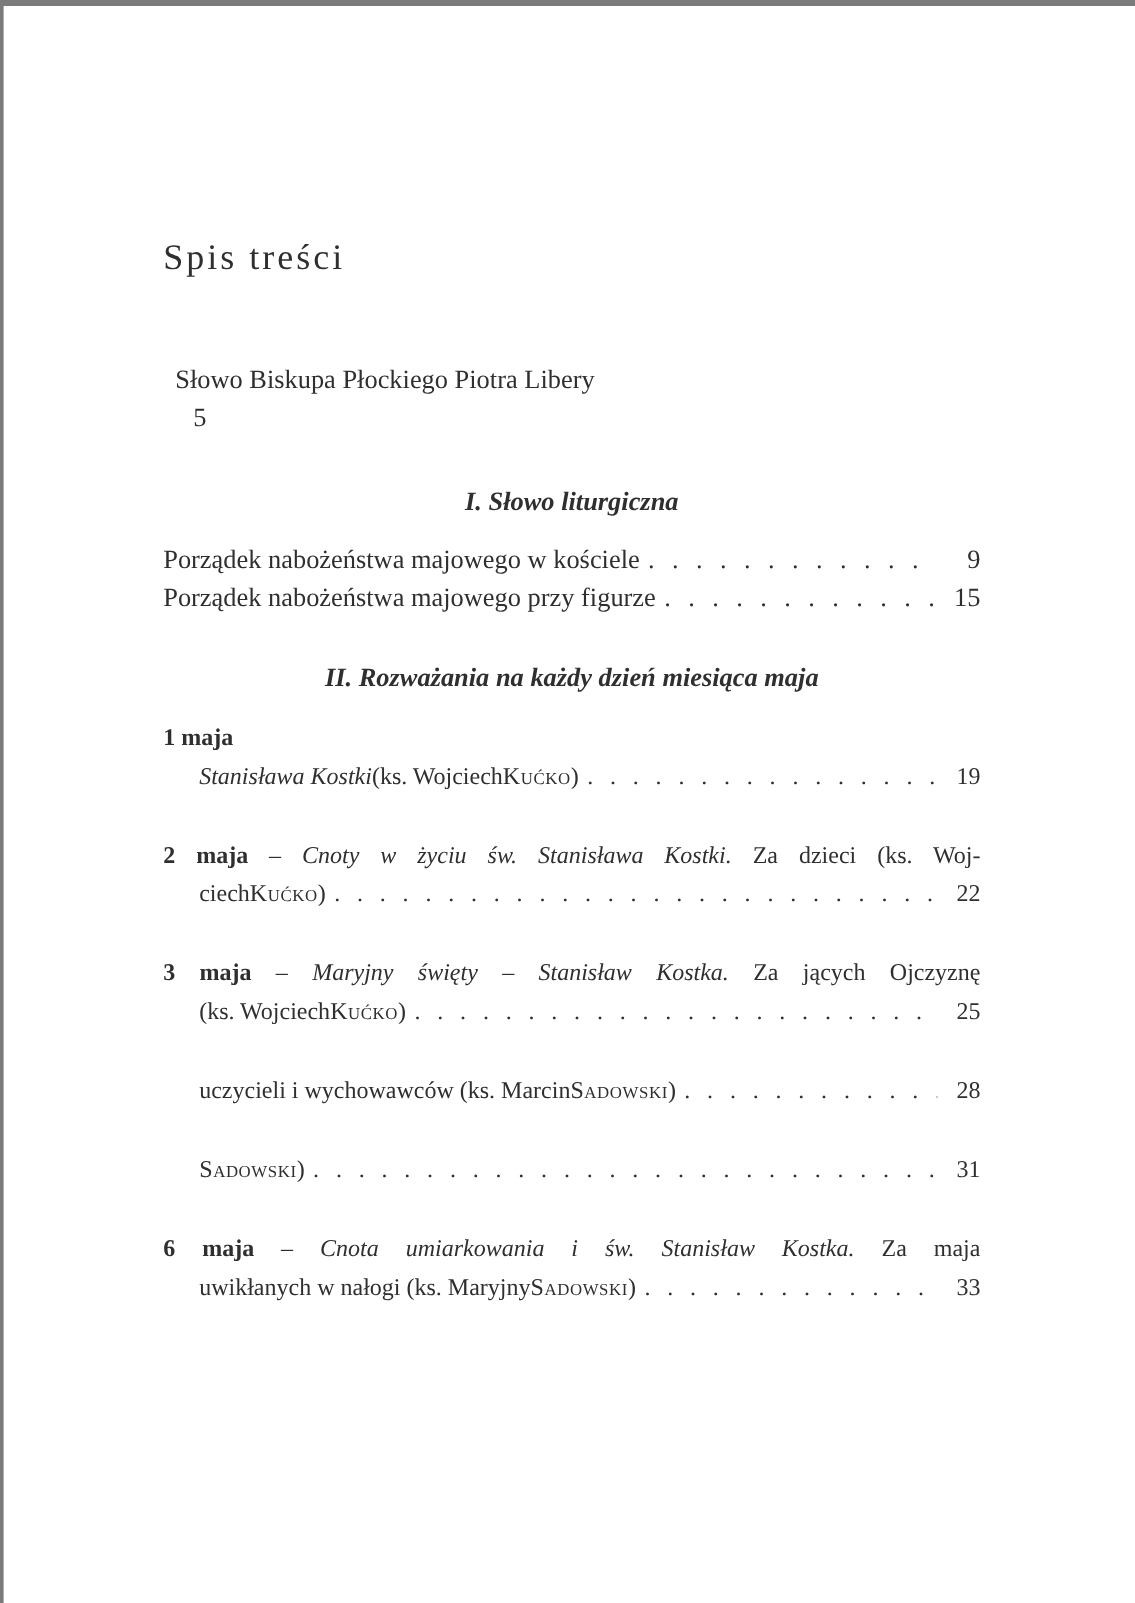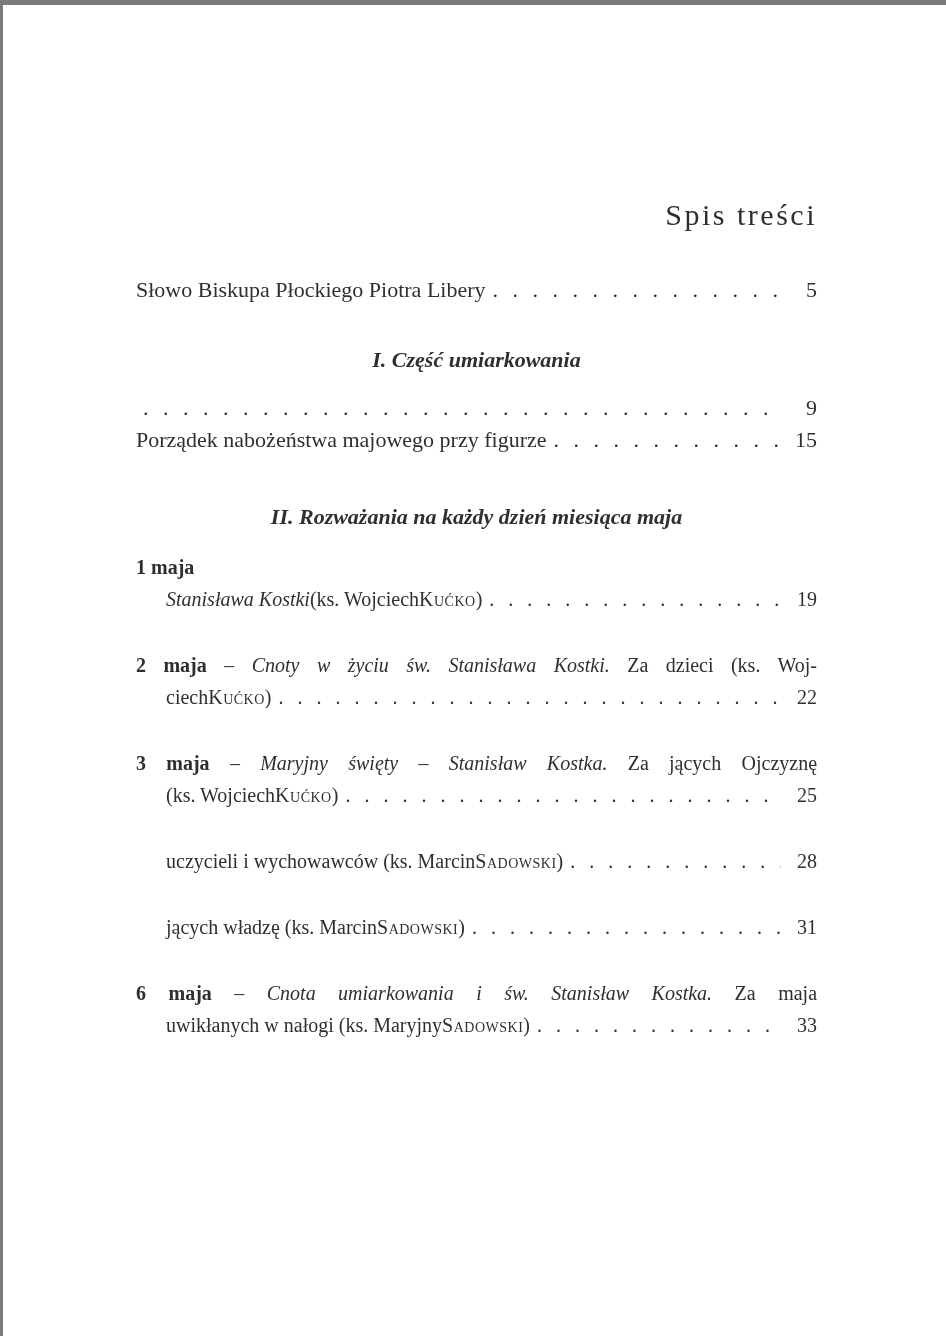--- a/index.html
+++ b/index.html
@@ -14,52 +14,52 @@
     font-family: "Liberation Serif", "DejaVu Serif", serif;
     color: var(--ink, #2f2f2f);
     overflow: hidden;
   }
   .content { width: 681px; margin-left: 133px; }
 
   h1.title {
     font-size: 30px;
     font-weight: normal;
     letter-spacing: 2.5px;
-    text-align: right;
+    text-align: left;
     line-height: 40px;
     margin: 190px 0 0 0;
   }
 
   .tocline {
     display: flex;
     align-items: baseline;
     font-size: 22px;
     line-height: 32px;
   }
-  .foreword-line { margin-top: 39px; }
+  .foreword-line { margin-top: 65px; flex-direction: column; }
 
   .leader {
     flex: 1 1 0px;
     min-width: 0;
     overflow: hidden;
     white-space: nowrap;
     word-spacing: 9px;
     margin-left: 7px;
   }
   .pg { text-align: right; margin-left: 10px; min-width: 26px; }
 
   h2.section {
     font-size: 22px;
     font-weight: bold;
     font-style: italic;
     text-align: center;
     line-height: 32px;
   }
   .sec1-heading { margin: 38px 0 16px 0; }
-  .sec2-heading { margin: 45px 0 18px 0; }
+  .sec2-heading { margin: 35px 0 18px 0; }
 
   .entry { margin-top: 34px; font-size: 20px; line-height: 32px; }
   .entry.first { margin-top: 0; }
 
   .day-line { font-weight: bold; }
   .l1 { text-align: justify; text-align-last: justify; }
   .l2 { display: flex; align-items: flex-end; padding-left: 30px; }
   .day { font-weight: bold; font-style: normal; }
   .it { font-style: italic; }
   .sc { font-variant: small-caps; letter-spacing: 0.5px; }
@@ -71,23 +71,24 @@
   <div class="content">
 
     <h1 class="title">Spis treści</h1>
 
     <div class="tocline foreword-line">
       <span>Słowo Biskupa Płockiego Piotra Libery</span>
       <span class="leader">. . . . . . . . . . . . . . . . . . . . . . . . . . . . . . . . . . . . . . . . . . . . . . . . . . . . . . . . . . . . . . . . . . . . . . . . . . . . . . . . </span>
       <span class="pg">5</span>
     </div>
 
-    <h2 class="section sec1-heading">I. Część umiarkowania</h2>
+    <h2 class="section sec1-heading">I. Słowo liturgiczna</h2>
 
     <div class="tocline">
+      <span>Porządek nabożeństwa majowego w kościele</span>
       <span class="leader">. . . . . . . . . . . . . . . . . . . . . . . . . . . . . . . . . . . . . . . . . . . . . . . . . . . . . . . . . . . . . . . . . . . . . . . . . . . . . . . . </span>
       <span class="pg">9</span>
     </div>
     <div class="tocline">
       <span>Porządek nabożeństwa majowego przy figurze</span>
       <span class="leader">. . . . . . . . . . . . . . . . . . . . . . . . . . . . . . . . . . . . . . . . . . . . . . . . . . . . . . . . . . . . . . . . . . . . . . . . . . . . . . . . </span>
       <span class="pg">15</span>
     </div>
 
     <h2 class="section sec2-heading">II. Rozważania na każdy dzień miesiąca maja</h2>
@@ -133,21 +134,20 @@
           <span>uczycieli i wychowawców (ks. Marcin </span>
             <span class="sc">Sadowski</span>
             <span>) </span>
           <span class="leader">. . . . . . . . . . . . . . . . . . . . . . . . . . . . . . . . . . . . . . . . . . . . . . . . . . . . . . . . . . . . . . . . . . . . . . . . . . . . . . . . </span>
           <span class="pg">28</span>
         </div>
       </div>
 
       <div class="entry">
         <div class="l2">
-          <span>jących władzę (ks. Marcin </span>
             <span class="sc">Sadowski</span>
             <span>) </span>
           <span class="leader">. . . . . . . . . . . . . . . . . . . . . . . . . . . . . . . . . . . . . . . . . . . . . . . . . . . . . . . . . . . . . . . . . . . . . . . . . . . . . . . . </span>
           <span class="pg">31</span>
         </div>
       </div>
 
       <div class="entry">
         <div class="l1"><span class="day">6 maja</span><span> – </span><span class="it">Cnota umiarkowania i św. Stanisław Kostka.</span><span> Za maja</span></div>
         <div class="l2">

